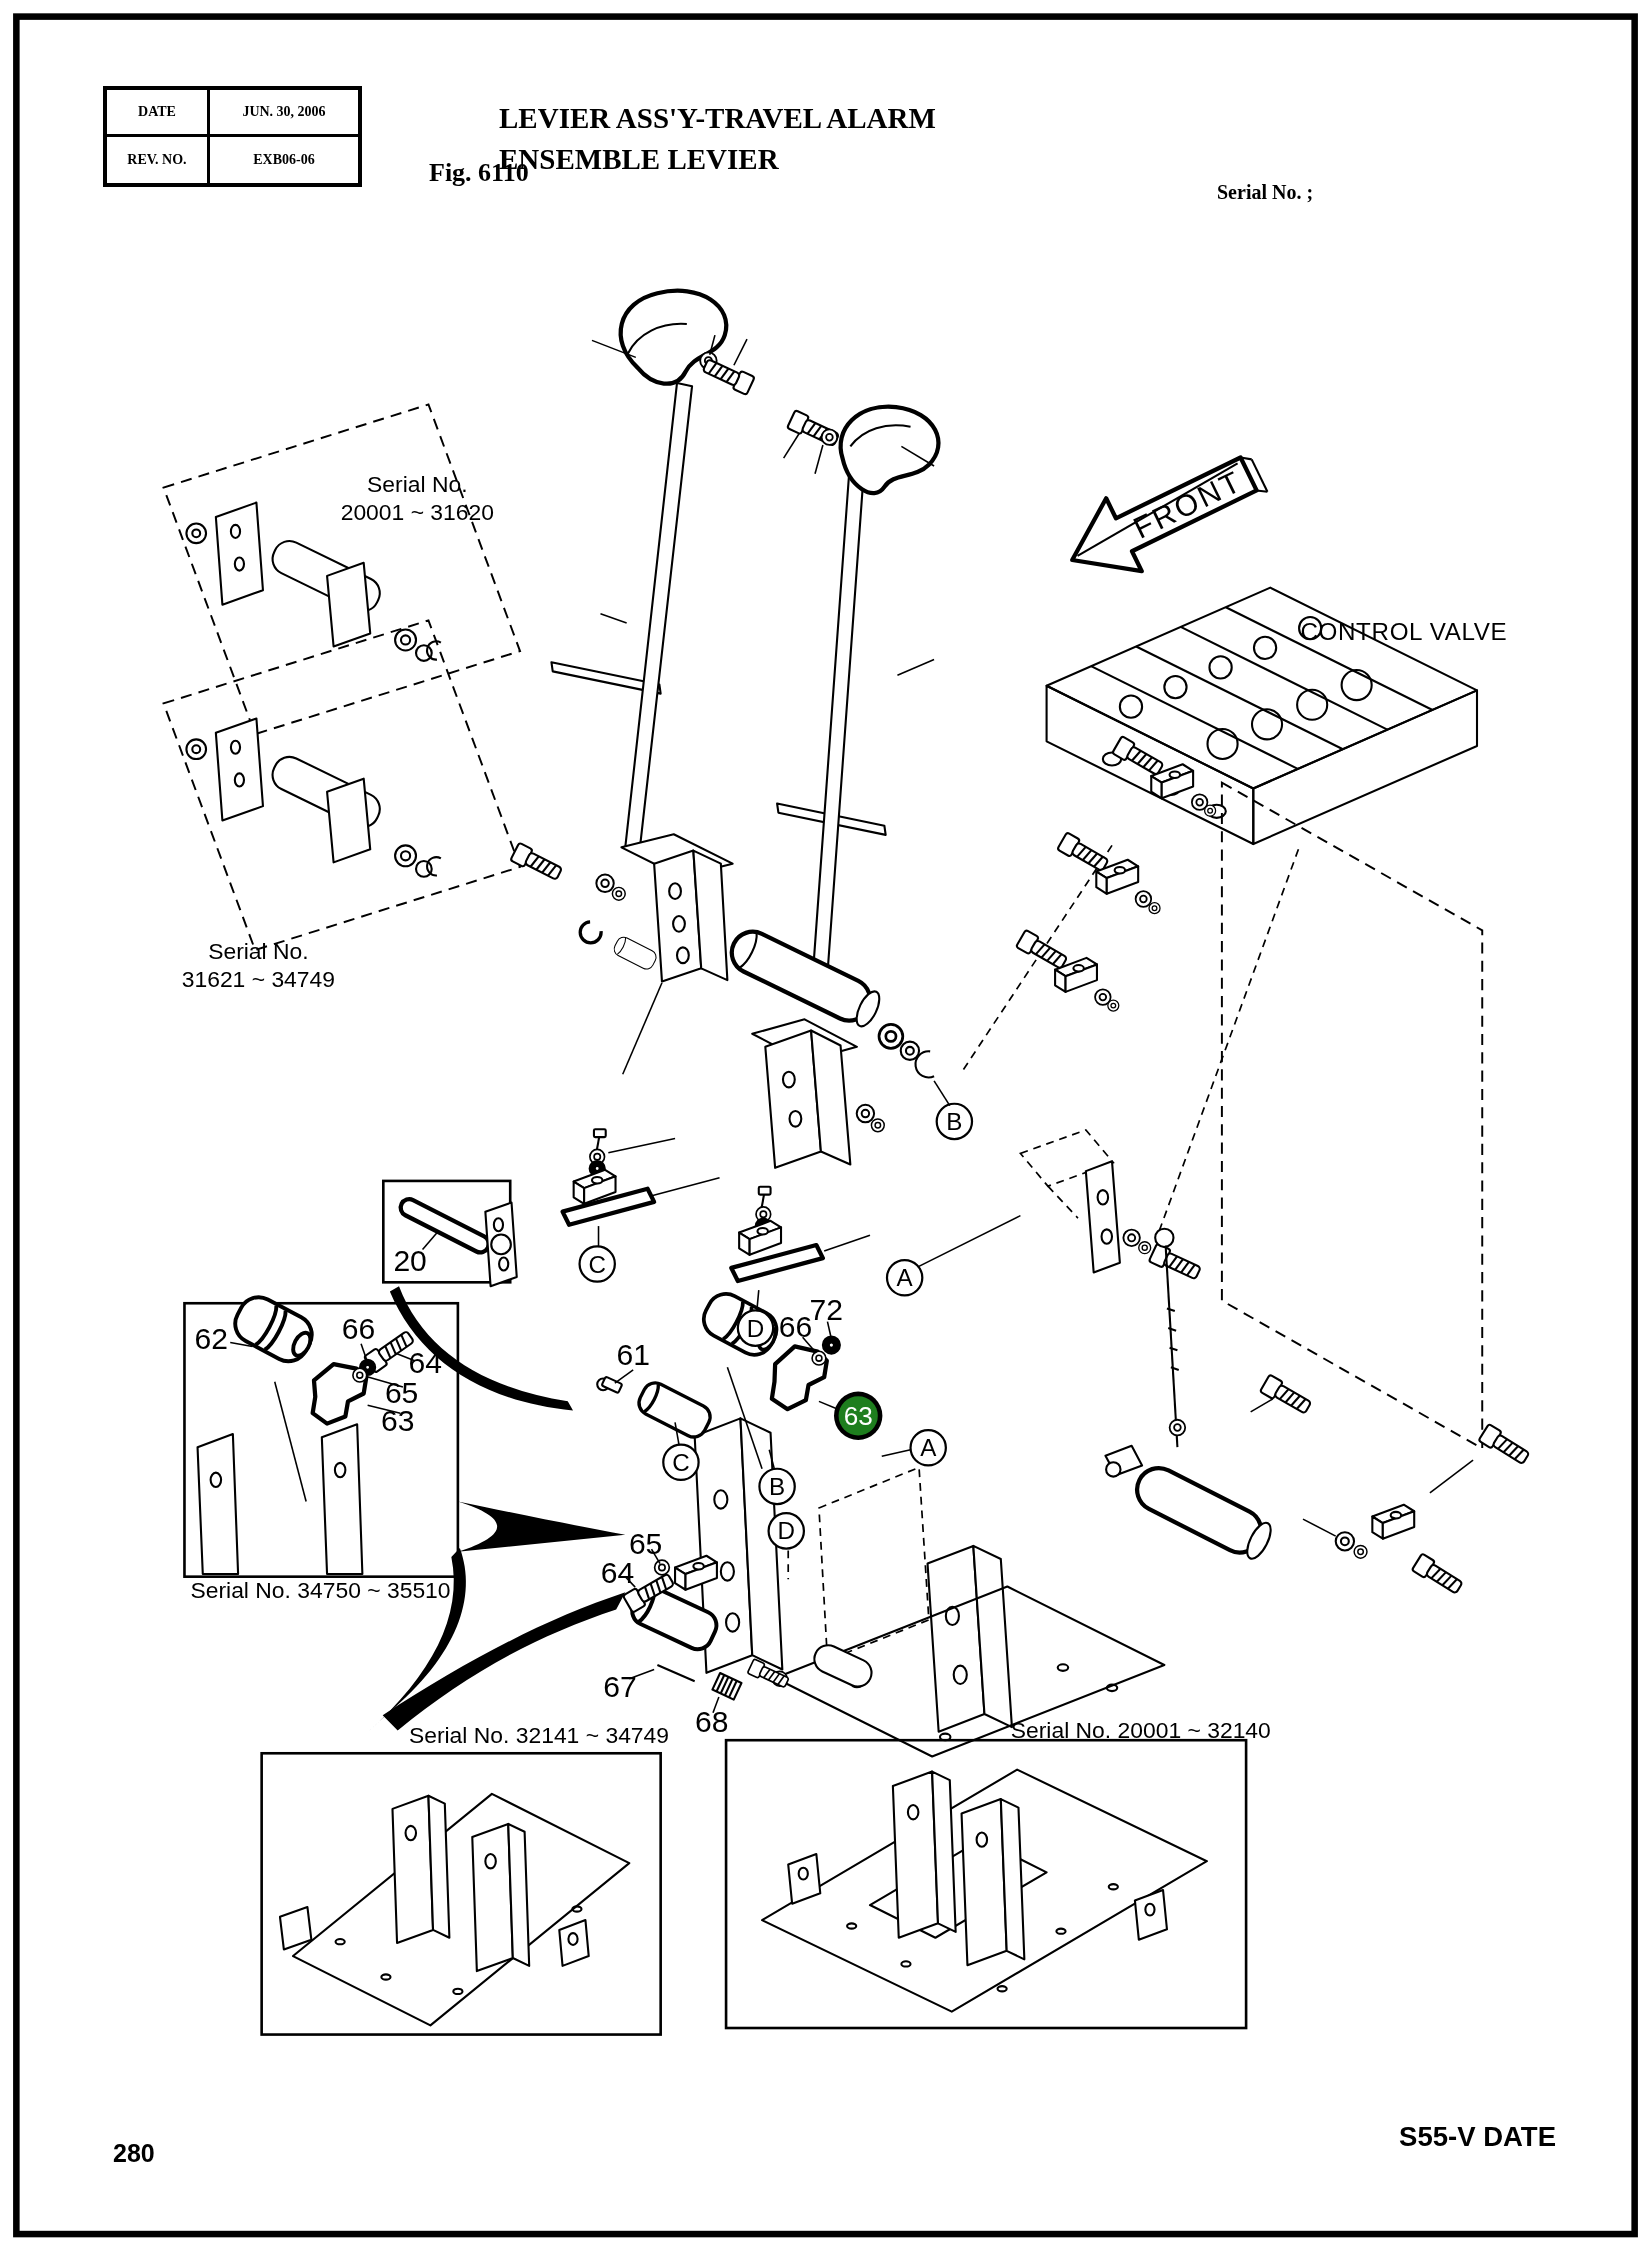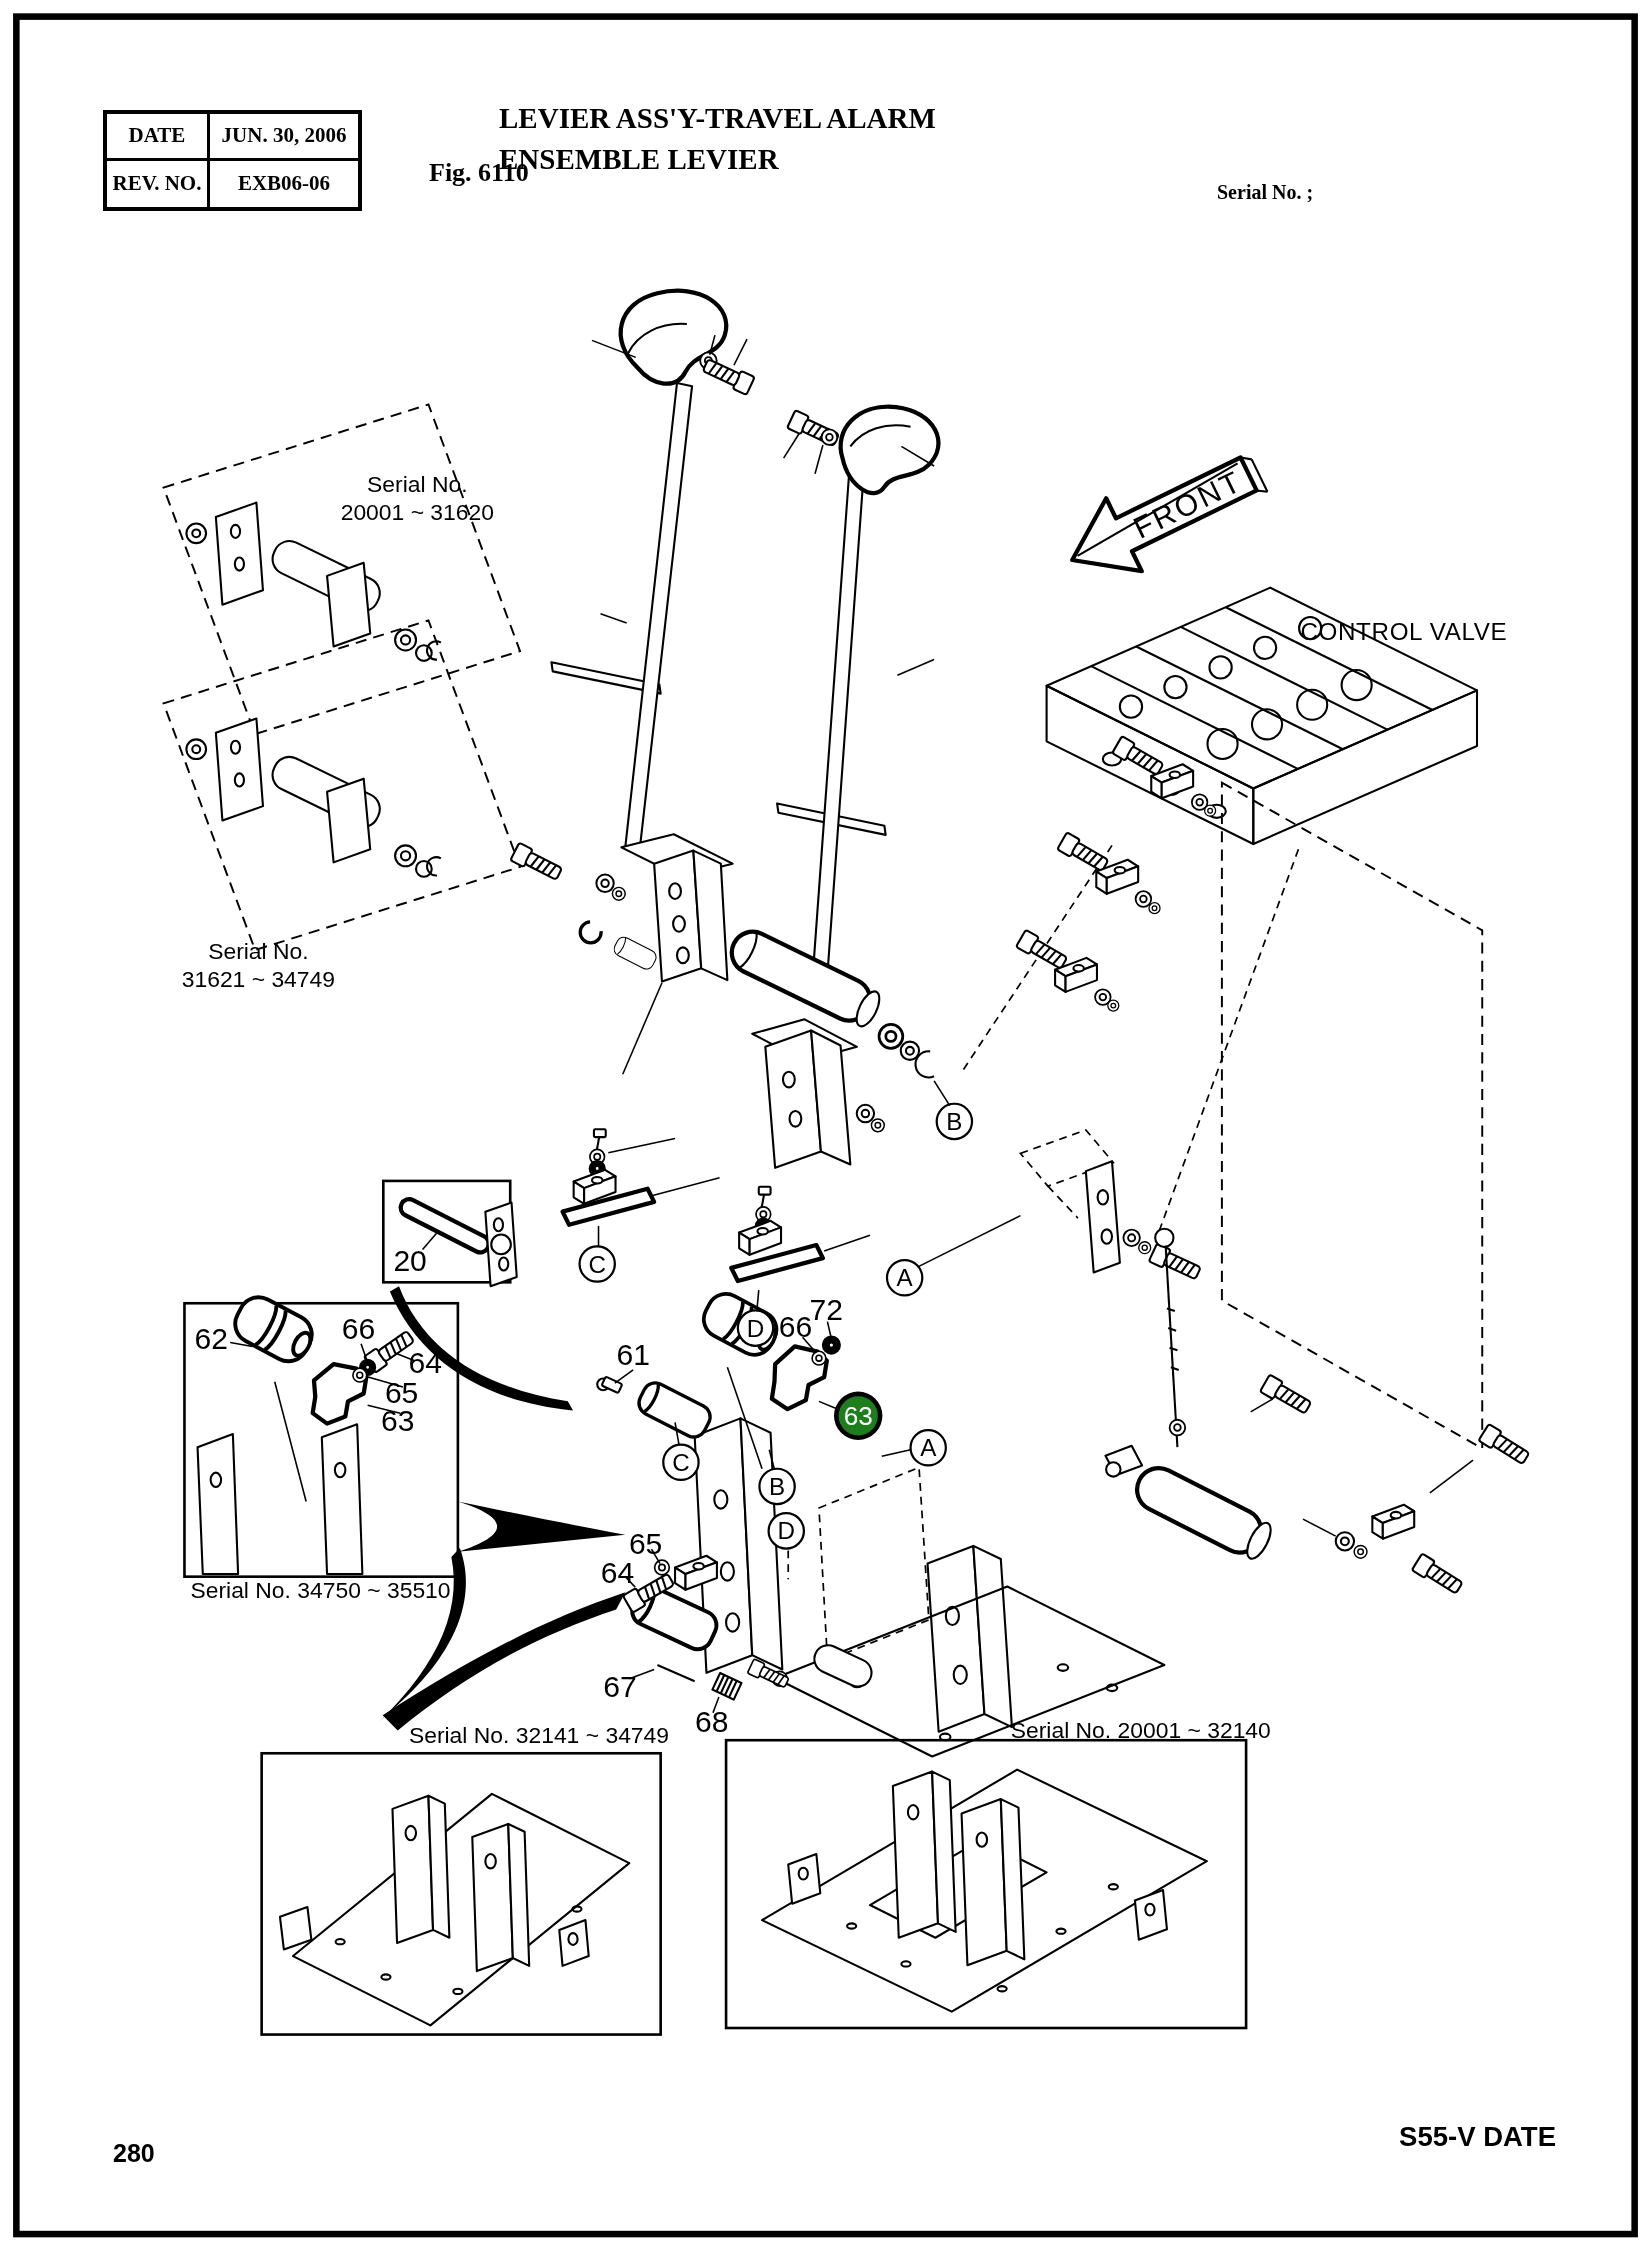--- a/index.html
+++ b/index.html
@@ -1,22 +1,22 @@
 <!DOCTYPE html>
 <html style="font-size:10.5px"><head>
 <meta charset="utf-8">
 <style>
   html,body{margin:0;padding:0;background:#888;}
   .page{position:relative;width:1651px;height:2250px;background:#ffffff;overflow:hidden;
         font-family:"Liberation Sans","DejaVu Sans",sans-serif;color:#000;}
   .abs{position:absolute;}
   
-  .hdr-table{left:103px;top:110px;width:251px;height:93px;border:4.6px solid #000;
+  .hdr-table{left:103px;top:86px;width:251px;height:93px;border:4.6px solid #000;
              display:grid;grid-template-columns:103px 1fr;grid-template-rows:1fr 1fr;
-             font-family:"Liberation Serif","DejaVu Serif",serif;font-weight:bold;font-size:21px;}
+             font-family:"Liberation Serif","DejaVu Serif",serif;font-weight:bold;font-size:14px;}
   .hdr-cell{display:flex;align-items:center;justify-content:center;border-right:3.3px solid #000;border-bottom:3.3px solid #000;}
   .hdr-cell.last-col{border-right:none;}
   .hdr-cell.last-row{border-bottom:none;}
   .fig-label{left:429px;top:126px;font-family:"Liberation Serif","DejaVu Serif",serif;font-weight:bold;font-size:26px;margin-top:32px;}
   .title-block{left:499px;top:98px;font-family:"Liberation Serif","DejaVu Serif",serif;font-weight:bold;
                font-size:29px;line-height:41px;white-space:nowrap;}
   .serial-note{left:1217px;top:181px;width:216px;text-align:left;font-family:"Liberation Serif","DejaVu Serif",serif;
                font-weight:bold;font-size:20px;}
   
   .page-num{left:113px;top:2120px;font-weight:bold;font-size:25px;margin-top:19px;}

